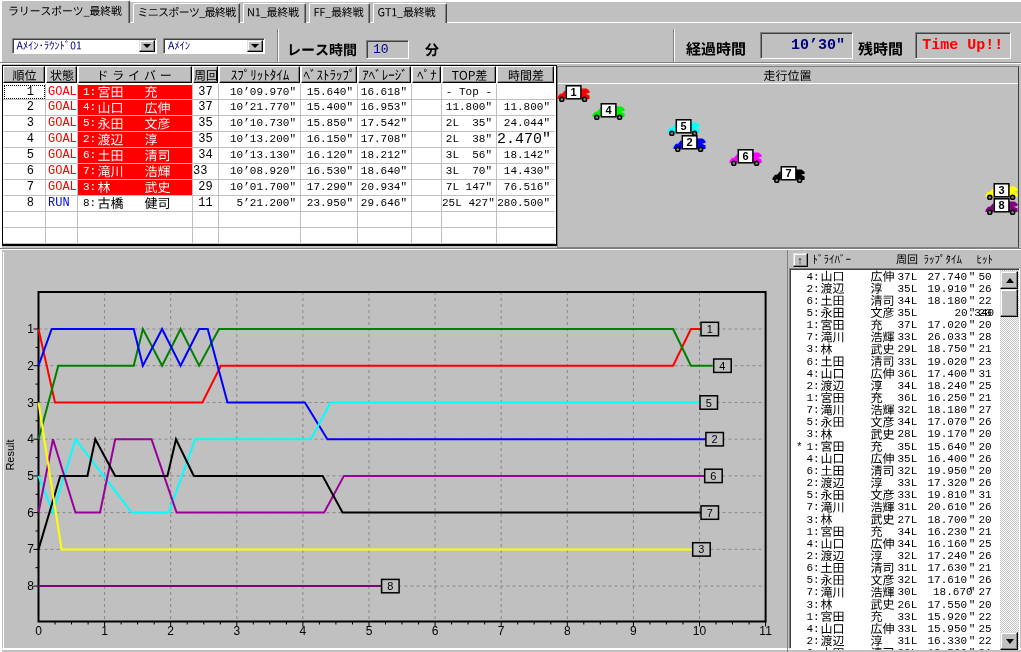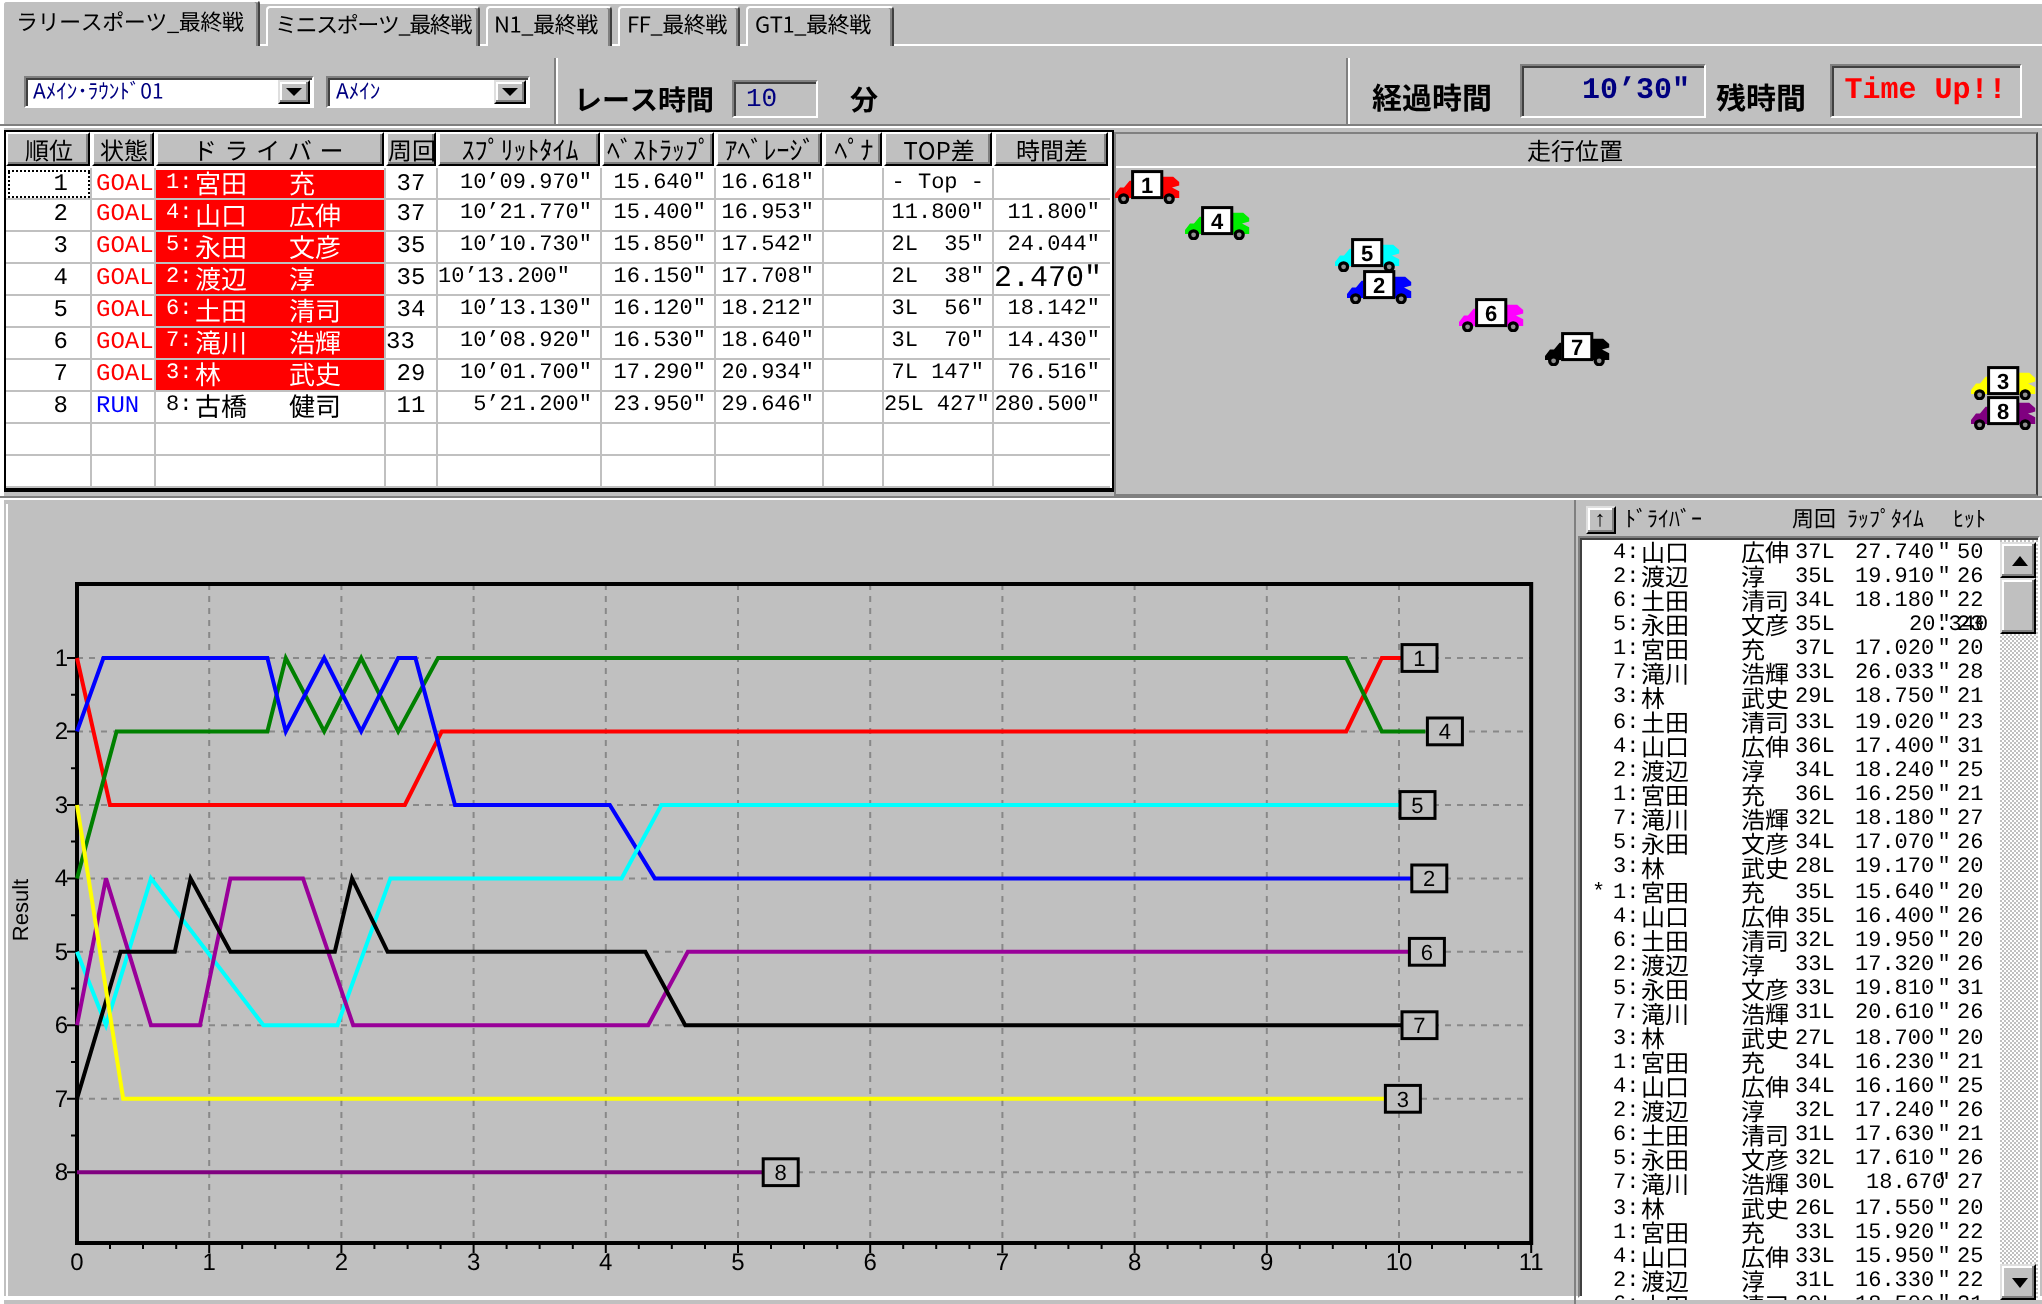--- a/index.html
+++ b/index.html
@@ -92,21 +92,21 @@
     <div style="position:absolute;left:219px;top:116.3px;width:77px;height:15.9px;font-family:'Liberation Mono',monospace;font-size:11px;line-height:15.9px;text-align:right;">10’10.730″</div>
     <div style="position:absolute;left:301px;top:116.3px;width:52px;height:15.9px;font-family:'Liberation Mono',monospace;font-size:11px;line-height:15.9px;text-align:right;">15.850″</div>
     <div style="position:absolute;left:358px;top:116.3px;width:49px;height:15.9px;font-family:'Liberation Mono',monospace;font-size:11px;line-height:15.9px;text-align:right;">17.542″</div>
     <div style="position:absolute;left:442px;top:116.3px;width:50px;height:15.9px;font-family:'Liberation Mono',monospace;font-size:11px;line-height:15.9px;text-align:right;">2L&nbsp;&nbsp;35″</div>
     <div style="position:absolute;left:497px;top:116.3px;width:53px;height:15.9px;font-family:'Liberation Mono',monospace;font-size:11px;line-height:15.9px;text-align:right;">24.044″</div>
     <div style="position:absolute;left:3px;top:132.2px;width:31px;height:15.9px;font-family:'Liberation Mono',monospace;font-size:12px;line-height:15.9px;text-align:right;">4</div>
     <div style="position:absolute;left:48px;top:132.2px;width:30px;height:15.9px;font-family:'Liberation Mono',monospace;font-size:12px;line-height:15.9px;color:#f00;">GOAL</div>
     <div style="position:absolute;left:78px;top:132.2px;width:114px;height:14.8px;background:#f00"></div>
     <div style="position:absolute;left:83px;top:132.2px;width:20px;height:15.9px;font-family:'Liberation Mono',monospace;font-size:11px;line-height:15.9px;color:#fff;">2:</div>
     <div style="position:absolute;left:193px;top:132.2px;width:25px;height:15.9px;font-family:'Liberation Mono',monospace;font-size:12px;line-height:15.9px;text-align:center;">35</div>
-    <div style="position:absolute;left:219px;top:132.2px;width:77px;height:15.9px;font-family:'Liberation Mono',monospace;font-size:11px;line-height:15.9px;text-align:left;">10’13.200″</div>
+    <div style="position:absolute;left:219px;top:132.2px;width:77px;height:15.9px;font-family:'Liberation Mono',monospace;font-size:11px;line-height:15.9px;text-align:right;">10’13.200″</div>
     <div style="position:absolute;left:301px;top:132.2px;width:52px;height:15.9px;font-family:'Liberation Mono',monospace;font-size:11px;line-height:15.9px;text-align:right;">16.150″</div>
     <div style="position:absolute;left:358px;top:132.2px;width:49px;height:15.9px;font-family:'Liberation Mono',monospace;font-size:11px;line-height:15.9px;text-align:right;">17.708″</div>
     <div style="position:absolute;left:442px;top:132.2px;width:50px;height:15.9px;font-family:'Liberation Mono',monospace;font-size:11px;line-height:15.9px;text-align:right;">2L&nbsp;&nbsp;38″</div>
     <div style="position:absolute;left:497px;top:132.2px;width:53px;height:15.9px;font-family:'Liberation Mono',monospace;font-size:15px;line-height:15.9px;text-align:right;">2.470″</div>
     <div style="position:absolute;left:3px;top:148.1px;width:31px;height:15.9px;font-family:'Liberation Mono',monospace;font-size:12px;line-height:15.9px;text-align:right;">5</div>
     <div style="position:absolute;left:48px;top:148.1px;width:30px;height:15.9px;font-family:'Liberation Mono',monospace;font-size:12px;line-height:15.9px;color:#f00;">GOAL</div>
     <div style="position:absolute;left:78px;top:148.1px;width:114px;height:14.8px;background:#f00"></div>
     <div style="position:absolute;left:83px;top:148.1px;width:20px;height:15.9px;font-family:'Liberation Mono',monospace;font-size:11px;line-height:15.9px;color:#fff;">6:</div>
     <div style="position:absolute;left:193px;top:148.1px;width:25px;height:15.9px;font-family:'Liberation Mono',monospace;font-size:12px;line-height:15.9px;text-align:center;">34</div>
     <div style="position:absolute;left:219px;top:148.1px;width:77px;height:15.9px;font-family:'Liberation Mono',monospace;font-size:11px;line-height:15.9px;text-align:right;">10’13.130″</div>

